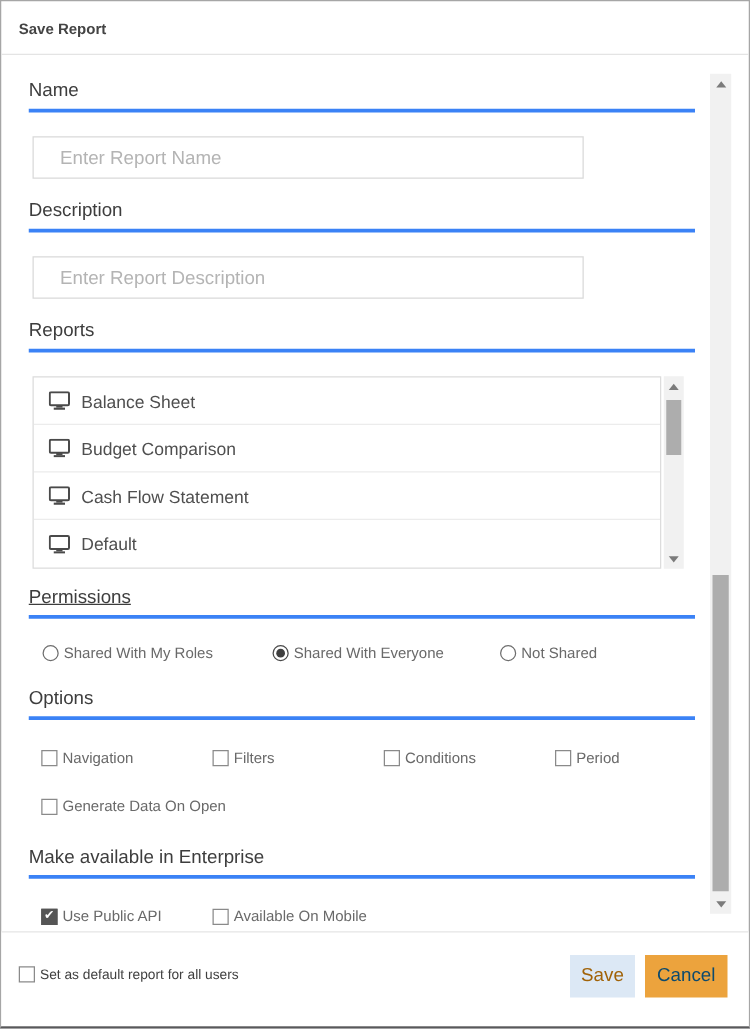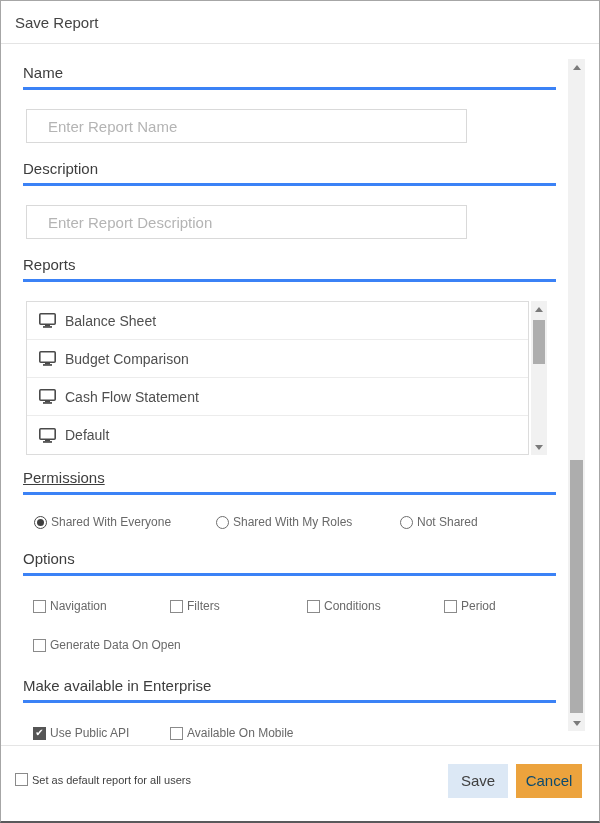--- a/index.html
+++ b/index.html
@@ -16,21 +16,21 @@
     border-bottom:2px solid #59595b;
     overflow:hidden;
   }
   
   .titlebar {
     height:43px;
     padding:13px 0 0 14px;
     border-bottom:1px solid #e4e4e4;
   }
   .titlebar .title {
-    font-size:15px; font-weight:normal; color:#444;text-align:right;
+    font-size:12px; font-weight:bold; color:#444;text-align:right;
   }
   
   .content {
     position:absolute; top:44px; left:0; right:0; bottom:76px;
     padding:0 43px 0 22px;
     overflow:hidden;
   }
   .section-header {
     font-size:15px; color:#3d3d3d;
     padding-bottom:6px;
@@ -145,21 +145,21 @@
     padding:0 17px 0 14px;
   }
   .footer .default-cb { display:flex; align-items:flex-start; cursor:pointer; margin-top:-8px; }
   .footer .default-cb .opt-label { font-size:11px; color:#3f3f3f; margin-top:1px; }
   .footer .spacer { flex:1; }
   .btn {
     height:34px; border:none; font-family:"Liberation Sans","DejaVu Sans",sans-serif;
     font-size:15px; cursor:pointer; margin-top:-6px;
   }
   .btn-save {
-    background:#dce8f5; color:#404040; width:60px;
+    background:#dce8f5; color:#a16207; width:52px;
     cursor:default;
   }
   .btn-cancel {
     background:#eca33d; color:#0c4a6e; width:66px; margin-left:8px;
   }
 </style>
 </head>
 <body>
 
 <div class="dialog">
@@ -226,27 +226,27 @@
           </div>
         <div class="sb-thumb"></div>
         <div class="sb-btn down">
             <span class="tri-down"></span>
           </div>
       </div>
     </div>
 
     <div class="section-header hdr-perms">Permissions</div>
     <div class="radio-row">
+      <div class="radio-item c2">
+        <span class="radio"></span>
+        <span class="opt-label">Shared With My Roles</span>
+      </div>
       <div class="radio-item c1">
         <span class="radio selected"></span>
         <span class="opt-label">Shared With Everyone</span>
-      </div>
-      <div class="radio-item c2">
-        <span class="radio"></span>
-        <span class="opt-label">Shared With My Roles</span>
       </div>
       <div class="radio-item">
         <span class="radio"></span>
         <span class="opt-label">Not Shared</span>
       </div>
     </div>
 
     <div class="section-header hdr-options">Options</div>
     <div class="cb-row">
       <div class="cb-item col">

